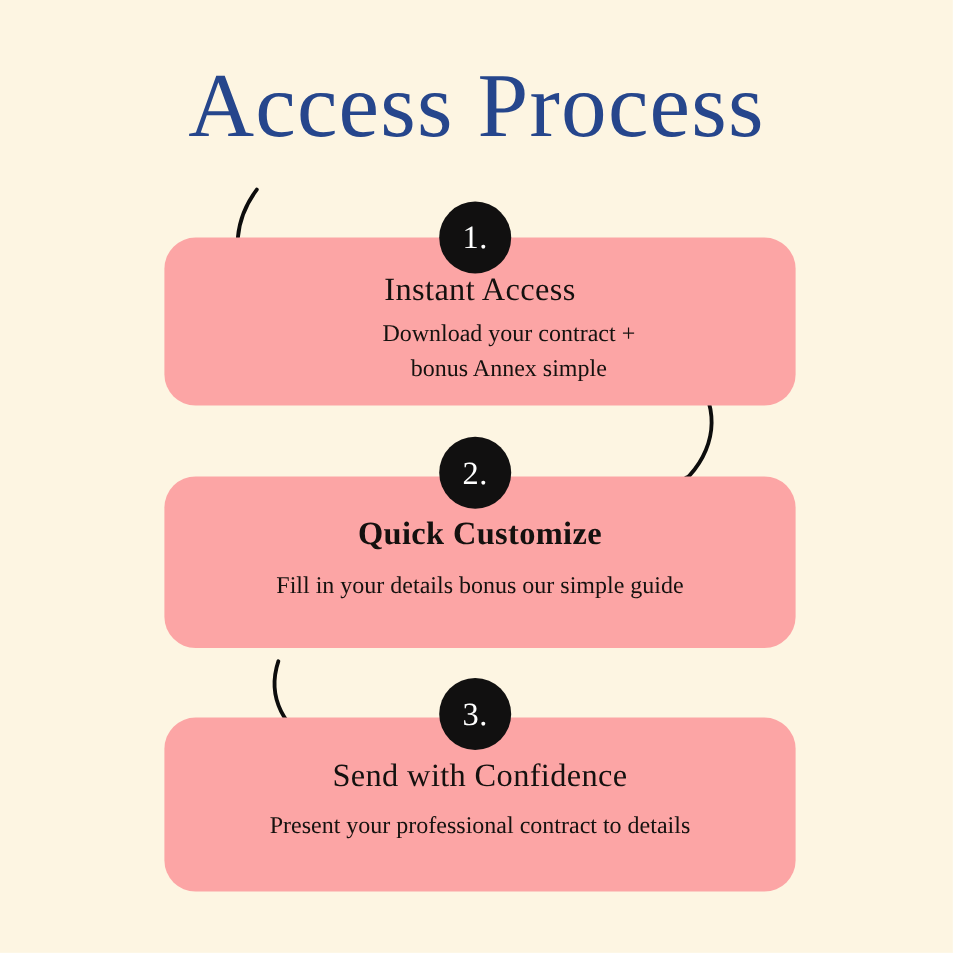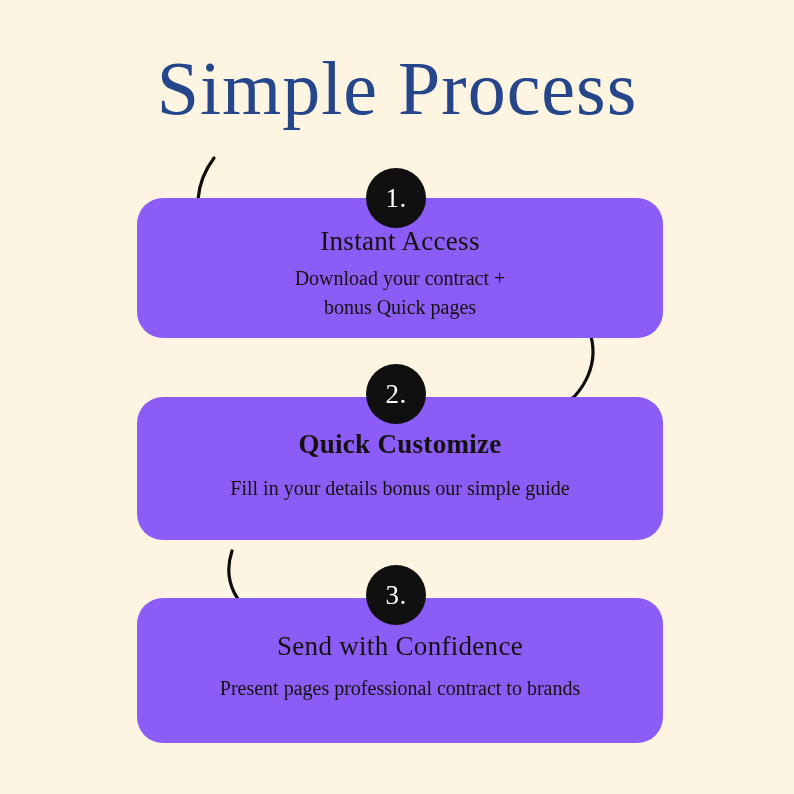--- a/index.html
+++ b/index.html
@@ -34,21 +34,21 @@
     color: #26468c;
     line-height: 1.0;
     white-space: nowrap;
   }
 
   
   .card {
     position: absolute;
     left: 137px;
     width: 526px;
-    background: #8b5cf6;
+    background: #fca5a5;
     border-radius: 26px;
   }
   .card-1 { top: 198px;  height: 140px; }
   .card-2 { top: 397px;  height: 143px; }
   .card-3 { top: 598px;  height: 145px; }
 
   .card-heading {
     position: absolute;
     left: 0;
     width: 526px;
@@ -64,21 +64,21 @@
     position: absolute;
     left: 0;
     width: 526px;
     text-align: center;
     font-size: 20px;
     font-weight: 400;
     color: #15120f;
     line-height: 1.45;
   }
   .card-1 .card-heading { top: 29px; }
-  .card-1 .card-body    { top: 66px; }
+  .card-1 .card-body    { top: 66px; margin-left: 24px; }
   .card-2 .card-heading { top: 33px; font-weight: bold; }
   .card-2 .card-body    { top: 77px; }
   .card-3 .card-heading { top: 34px; }
   .card-3 .card-body    { top: 76px; }
 
   
   .badge {
     position: absolute;
     width: 60px;
     height: 60px;
@@ -103,21 +103,21 @@
     width: 794px;
     height: 794px;
     pointer-events: none;
   }
 </style>
 </head>
 <body>
 
 <div id="poster">
 
-  <div class="title">Simple Process</div>
+  <div class="title">Access Process</div>
 
   <svg class="arrow-layer" viewBox="0 0 794 794">
 
     <g>
       <path d="M214,158 C196,182 192,212 208,242" fill="none" stroke="#0d0d0d" stroke-width="3.2" stroke-linecap="round"></path>
       <path d="M196,214 L209,245 L223,224" fill="none" stroke="#0d0d0d" stroke-width="3.2" stroke-linecap="round" stroke-linejoin="round"></path>
     </g>
 
     <g>
       <path d="M589,330 C600,360 588,392 553,414" fill="none" stroke="#0d0d0d" stroke-width="3.2" stroke-linecap="round"></path>
@@ -127,34 +127,34 @@
     <g>
       <path d="M232,551 C222,581 236,608 268,624" fill="none" stroke="#0d0d0d" stroke-width="3.2" stroke-linecap="round"></path>
       <path d="M246,607 L271,626 L248,634" fill="none" stroke="#0d0d0d" stroke-width="3.2" stroke-linecap="round" stroke-linejoin="round"></path>
     </g>
   </svg>
 
   <div class="card card-1">
     <div class="card-heading">Instant Access</div>
     <div class="card-body">
       <div>Download your contract +</div>
-      <div>bonus Quick pages</div>
+      <div>bonus Annex simple</div>
     </div>
   </div>
   <div class="badge badge-1">1.</div>
 
   <div class="card card-2">
     <div class="card-heading">Quick Customize</div>
     <div class="card-body">
       <div>Fill in your details bonus our simple guide</div>
     </div>
   </div>
   <div class="badge badge-2">2.</div>
 
   <div class="card card-3">
     <div class="card-heading">Send with Confidence</div>
     <div class="card-body">
-      <div>Present pages professional contract to brands</div>
+      <div>Present your professional contract to details</div>
     </div>
   </div>
   <div class="badge badge-3">3.</div>
 
 </div>
 
 </body></html>

